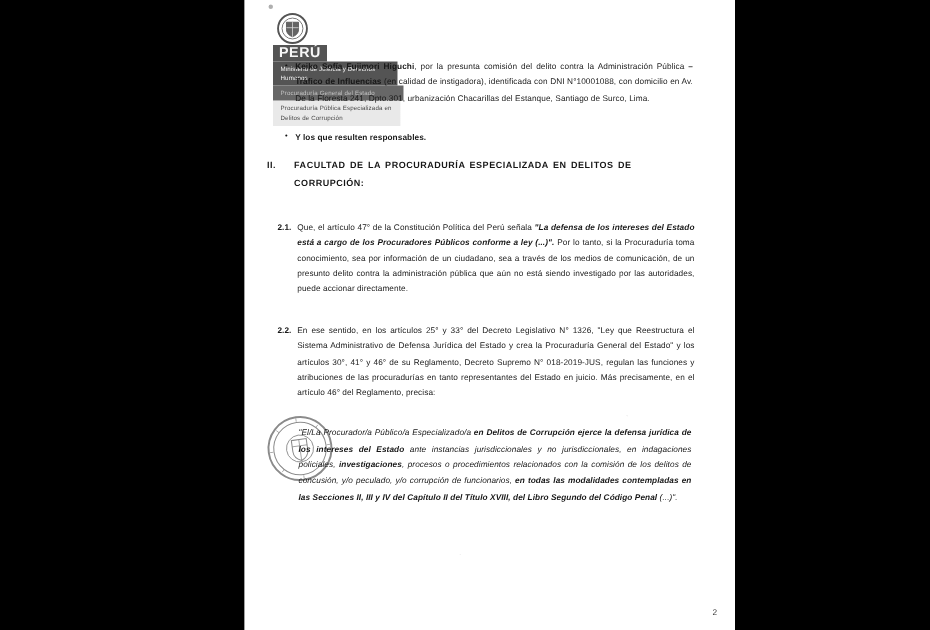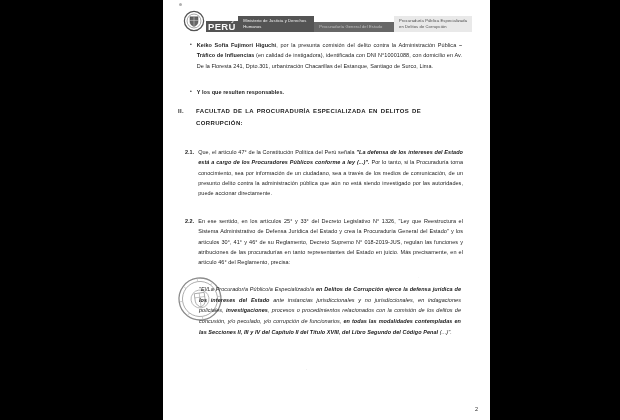--- a/index.html
+++ b/index.html
@@ -42,22 +42,23 @@
   }
 
   
   .letterhead {
     position: absolute;
     left: 19px;
     top: 8px;
     width: 290px;
     height: 24px;
     display: flex;
-    align-items: flex-end;
+    align-items: flex-start;
     opacity: .93;
+    flex-direction: column;
   }
   .lh-shield {
     width: 26px;
     display: flex;
     align-items: center;
     justify-content: center;
   }
   .lh-shield svg { display: block; }
   .lh-peru {
     width: 36px;

